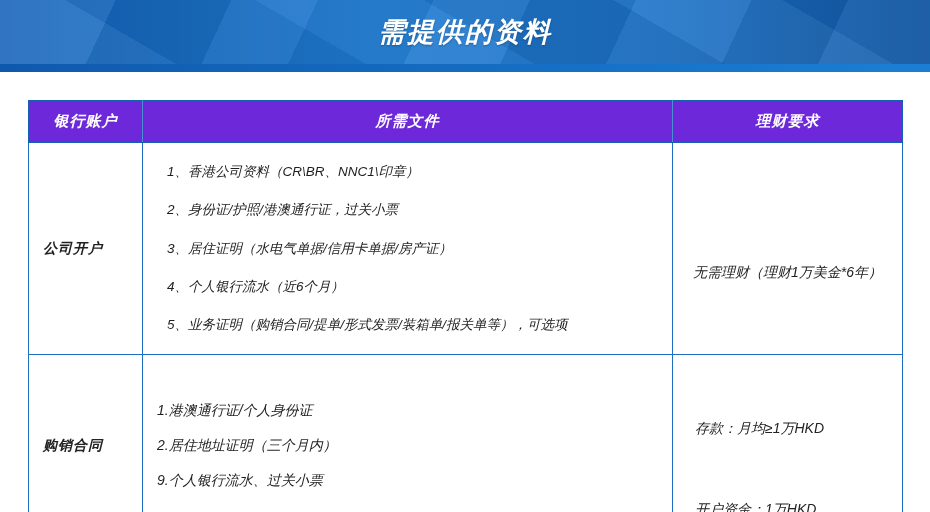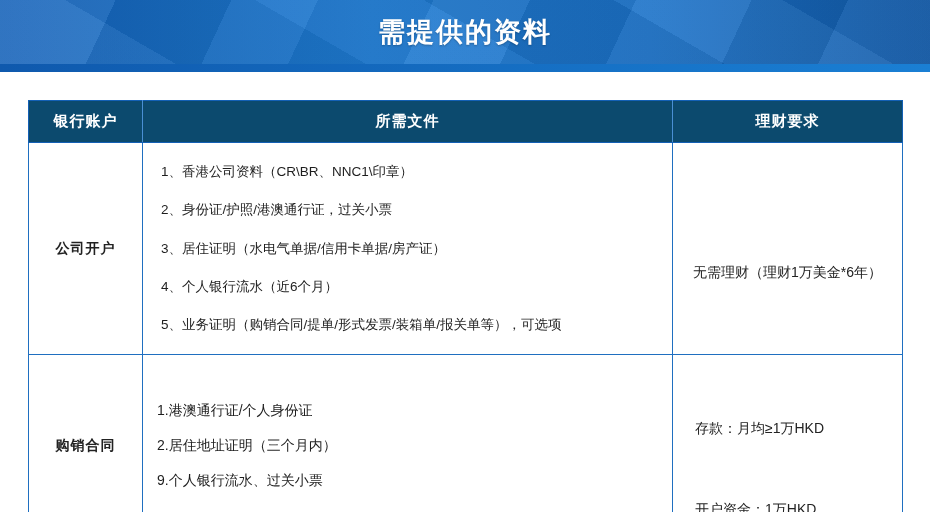--- a/index.html
+++ b/index.html
@@ -11,20 +11,21 @@
     height: 512px;
     background: #ffffff;
     font-family: "Liberation Sans", sans-serif;
     overflow: hidden;
   }
   .page {
     position: relative;
     width: 930px;
     height: 512px;
     background: #ffffff;
+    font-style: italic;
   }
   
   .banner {
     position: relative;
     width: 930px;
     height: 72px;
     background: #1565c0;
     background-image:
       linear-gradient(115deg, rgba(255,255,255,0.07) 0 12%, rgba(0,0,0,0.05) 12% 24%, rgba(255,255,255,0.05) 24% 33%, rgba(0,0,0,0.04) 33% 45%, rgba(255,255,255,0.06) 45% 55%, rgba(0,0,0,0.05) 55% 66%, rgba(255,255,255,0.05) 66% 78%, rgba(0,0,0,0.06) 78% 88%, rgba(255,255,255,0.05) 88% 100%),
       linear-gradient(30deg, rgba(255,255,255,0.06) 0 18%, rgba(0,0,0,0.04) 18% 36%, rgba(255,255,255,0.04) 36% 52%, rgba(0,0,0,0.05) 52% 70%, rgba(255,255,255,0.05) 70% 86%, rgba(0,0,0,0.04) 86% 100%),
@@ -57,21 +58,21 @@
     top: 100px;
     left: 28px;
     width: 874px;
   }
   table.doc-table {
     width: 874px;
     border-collapse: collapse;
     table-layout: fixed;
   }
   table.doc-table th {
-    background: #0c4a6e;
+    background: #6d28d9;
     color: #ffffff;
     font-size: 15px;
     font-weight: bold;
     letter-spacing: 1px;
     height: 42px;
     text-align: center;
     border: 1px solid #1360b5;
     border-right-color: #4a8fd4;
   }
   table.doc-table th:last-child { border-right-color: #1360b5; }
@@ -81,21 +82,21 @@
     padding: 10px 14px;
     font-size: 14px;
     color: #222222;
     line-height: 1.8;
   }
   .col-type { width: 114px; }
   .col-docs { width: 530px; }
   .col-req  { width: 230px; }
 
   td.cell-type {
-    text-align: center;
+    text-align: left;
     color: #1565c0;
     font-weight: bold;
     font-size: 15px;
     letter-spacing: 1px;
     margin-left: 8px;
   }
   td.cell-docs ul {
     margin: 0;
     padding: 0;
     list-style: none;
@@ -109,21 +110,21 @@
   }
   .row-company td.cell-docs li { padding: 7px 0; }
   .row-personal td.cell-docs li { padding: 5px 0; font-size: 14px; }
   td.cell-req {
     text-align: left;
     font-size: 14px;
     color: #1e1e1e;
   }
   td.cell-req .req-line { padding: 4px 0; margin-top: 47px; }
   .row-company td.cell-req { text-align: center; }
-  .row-company td.cell-docs { padding-left: 18px; }
+  .row-company td.cell-docs { padding-left: 24px; }
   .row-personal td.cell-req { padding-left: 22px; }
 
   
   .footnote {
     position: absolute;
     right: 30px;
     bottom: 14px;
     color: #e60012;
     font-size: 14px;
     letter-spacing: 0.5px;

